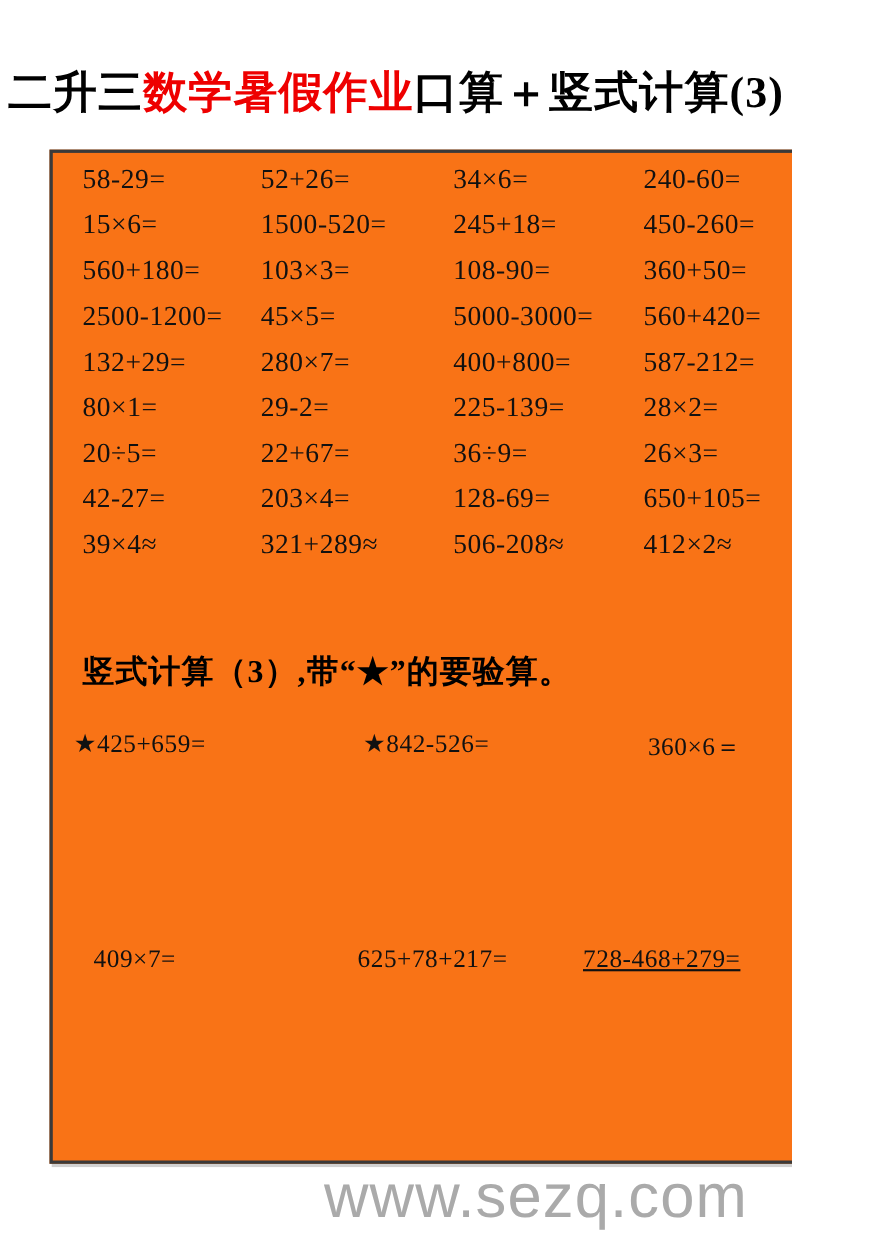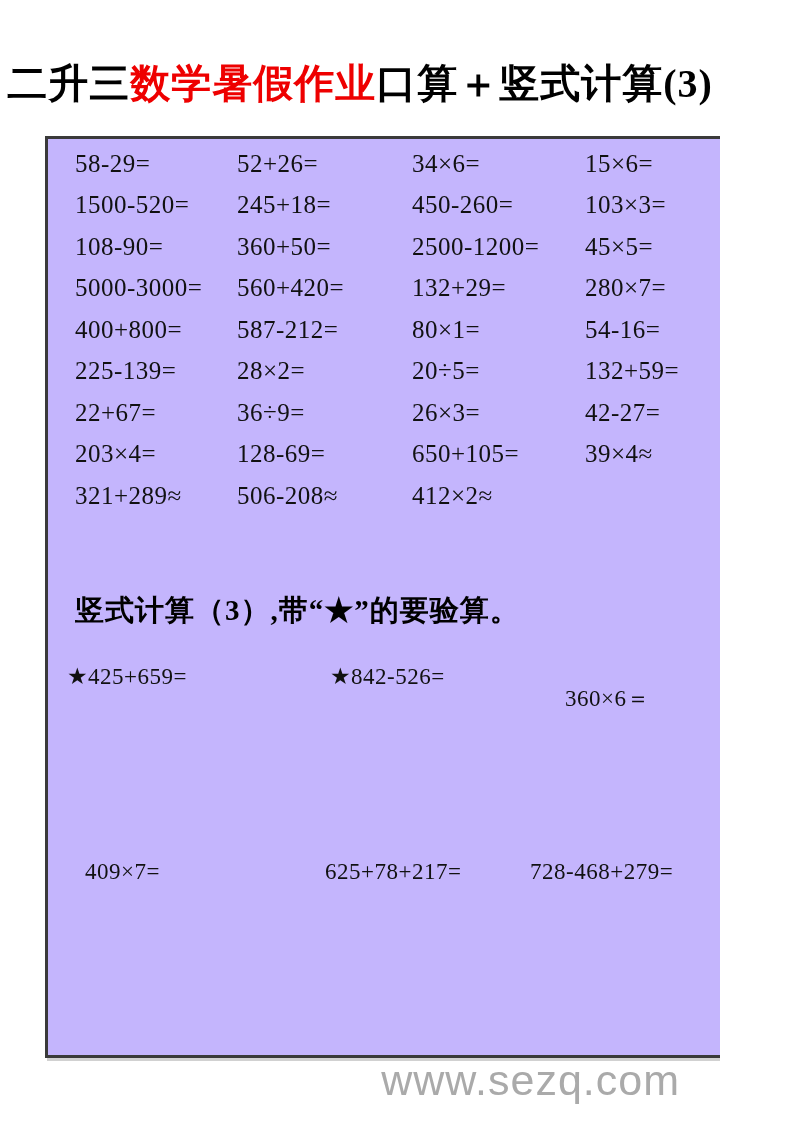--- a/index.html
+++ b/index.html
@@ -34,21 +34,21 @@
     color: #ee0000;
   }
   .box {
     position: absolute;
     left: 45px;
     top: 136px;
     width: 709px;   
     height: 916px;  
     border: 3px solid #3a3a3a;
     box-shadow: 2px 3px 0 rgba(0,0,0,0.18);
-    background: #c4b5fd;
+    background: #f97316;
   }
   .grid {
     position: absolute;
     left: 0;
     top: 0;
     width: 100%;
     display: grid;
     grid-template-columns: 162px 175px 173px 1fr;
     grid-auto-rows: 41.5px;
     padding: 4px 0 0 27px;
@@ -81,69 +81,70 @@
   .vrow2 { top: 720px; padding-left: 36px; }
   .vitem {
     position: absolute;
     top: 0;
     font-size: 23px;
     white-space: nowrap;
     letter-spacing: 0.5px;
   }
   .vrow1 .v0 { left: 19px; }
   .vrow1 .v1 { left: 282px; }
-  .vrow1 .v2 { left: 517px; margin-top: 20px; }
+  .vrow1 .v2 { left: 541px; }
   .vrow2 .v0 { left: 37px; }
   .vrow2 .v1 { left: 277px; }
-  .vrow2 .v2 { left: 482px; }
+  .vrow2 .v2 { left: 482px; text-decoration: underline; }
   .watermark {
     position: absolute;
     top: 1058px;
     right: 40px;
-    font-size: 43px;
+    font-size: 56px;
     line-height: 1.05;
     color: #aaaaaa;
     font-family: "Liberation Sans", "DejaVu Sans", sans-serif;
     letter-spacing: 1px;
   }
 </style>
 </head>
 <body>
 
 <div class="page">
 
   <h1 class="title"><span>二升三</span><span class="red">数学暑假作业</span><span>口算＋竖式计算(3)</span></h1>
 
   <div class="box">
 
     <div class="grid" id="mental-grid">
         <div class="cell">58-29=</div>
         <div class="cell">52+26=</div>
         <div class="cell">34×6=</div>
+        <div class="cell">240-60=</div>
         <div class="cell">15×6=</div>
         <div class="cell">1500-520=</div>
         <div class="cell">245+18=</div>
         <div class="cell">450-260=</div>
+        <div class="cell">560+180=</div>
         <div class="cell">103×3=</div>
         <div class="cell">108-90=</div>
         <div class="cell">360+50=</div>
         <div class="cell">2500-1200=</div>
         <div class="cell">45×5=</div>
         <div class="cell">5000-3000=</div>
         <div class="cell">560+420=</div>
         <div class="cell">132+29=</div>
         <div class="cell">280×7=</div>
         <div class="cell">400+800=</div>
         <div class="cell">587-212=</div>
         <div class="cell">80×1=</div>
-        <div class="cell">54-16=</div>
+        <div class="cell">29-2=</div>
         <div class="cell">225-139=</div>
         <div class="cell">28×2=</div>
         <div class="cell">20÷5=</div>
-        <div class="cell">132+59=</div>
         <div class="cell">22+67=</div>
         <div class="cell">36÷9=</div>
         <div class="cell">26×3=</div>
         <div class="cell">42-27=</div>
         <div class="cell">203×4=</div>
         <div class="cell">128-69=</div>
         <div class="cell">650+105=</div>
         <div class="cell">39×4≈</div>
         <div class="cell">321+289≈</div>
         <div class="cell">506-208≈</div>

